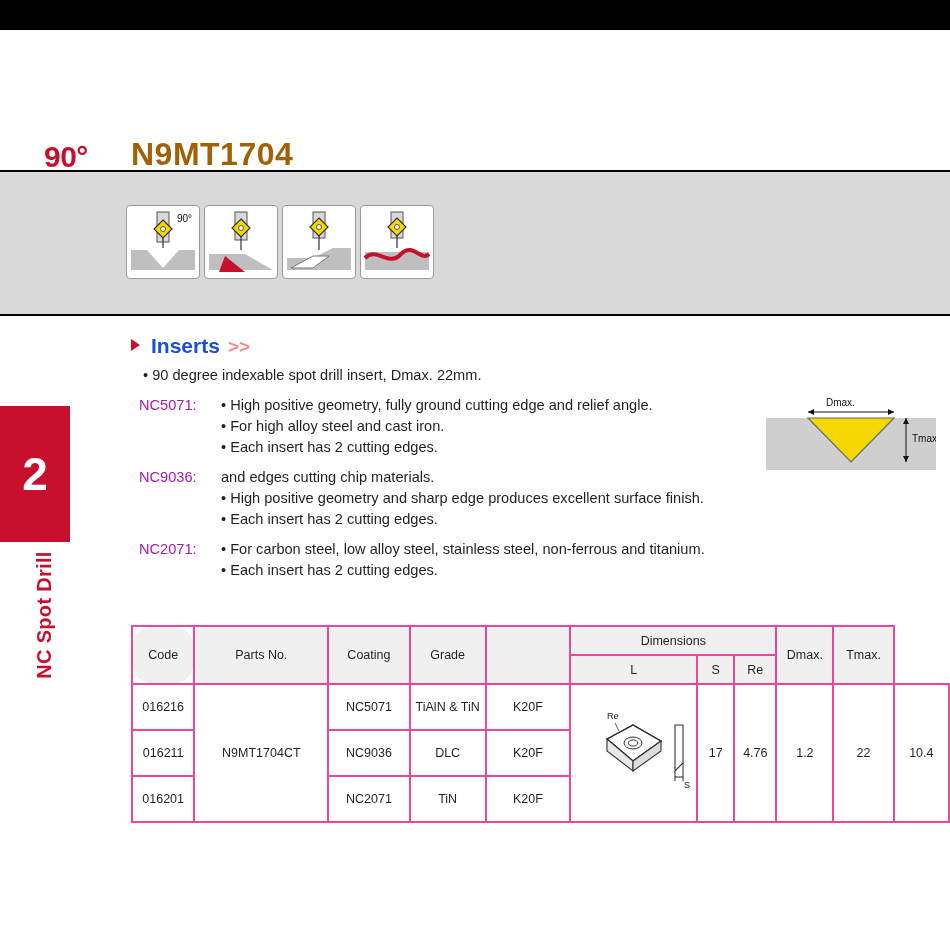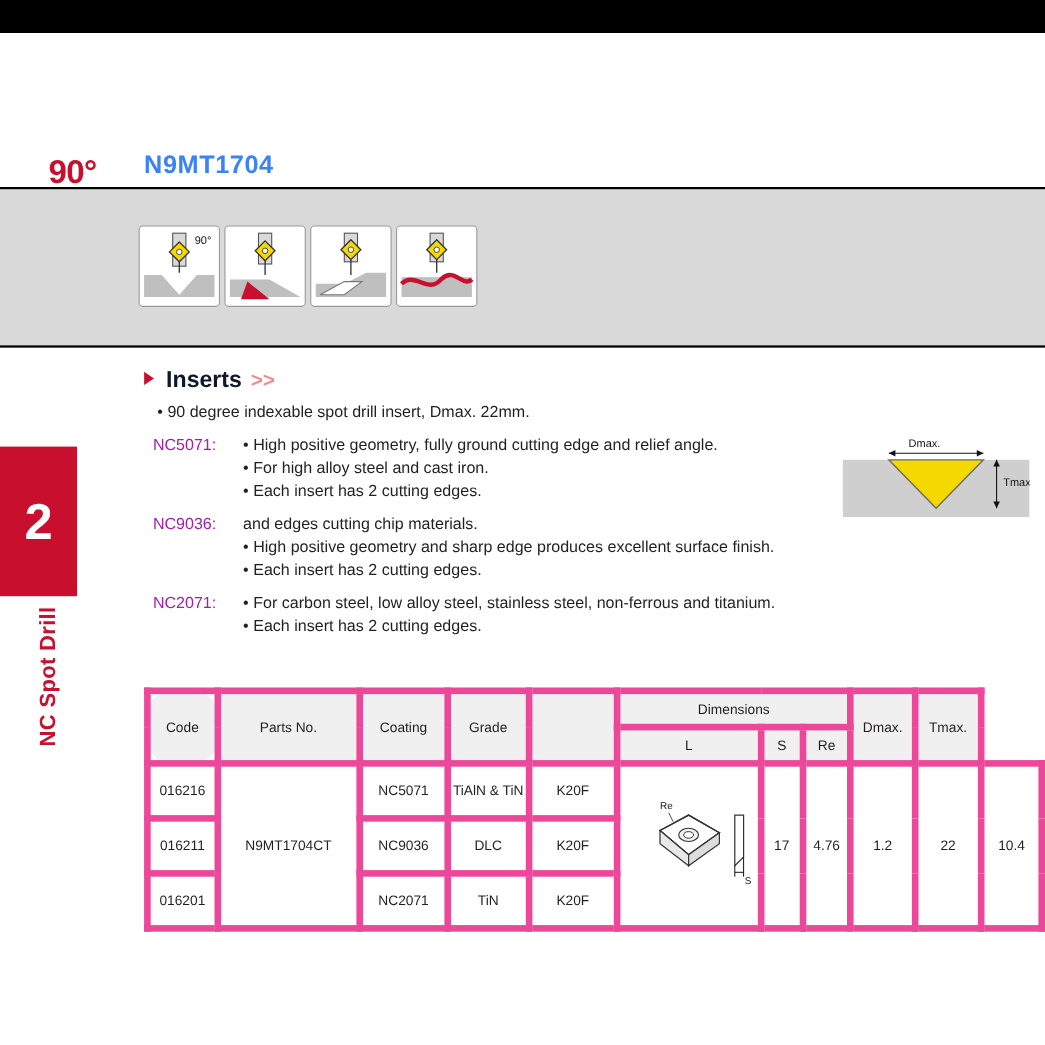--- a/index.html
+++ b/index.html
@@ -17,21 +17,21 @@
   .top-bar{position:absolute;left:0;top:0;width:950px;height:30px;background:#000;}
 
   
   .title-row{position:absolute;left:0;top:30px;width:950px;height:140px;background:#fff;}
   .angle{
     position:absolute;left:44px;top:110px;
     font-size:30px;font-weight:bold;color:#c8102e;letter-spacing:-0.5px;
   }
   .title-code{
     position:absolute;left:131px;top:106px;
-    font-size:23px;font-weight:bold;color:#3b82f6;letter-spacing:0.5px;
+    font-size:32px;font-weight:bold;color:#a16207;letter-spacing:0.5px;
   }
 
   
   .icon-band{position:absolute;left:0;top:170px;width:950px;height:142px;background:#d9d9d9;border-top:2px solid #000;border-bottom:2px solid #000;}
   .icon-box{
     position:absolute;top:205px;width:72px;height:72px;background:#fff;
     border:1px solid #9a9a9a;border-radius:4px;overflow:hidden;
   }
   .icon-box.b1{left:126px;}
   .icon-box.b2{left:204px;}
@@ -54,38 +54,38 @@
     color:#c8102e;font-size:20px;font-weight:bold;
     text-align:center;letter-spacing:0.3px;
   }
 
   
   .inserts-head{position:absolute;left:131px;top:334px;display:flex;align-items:baseline;gap:8px;}
   .tri{
     width:0;height:0;border-left:9px solid #c8102e;border-top:6px solid transparent;border-bottom:6px solid transparent;
     margin-right:3px;position:relative;top:-2px;
   }
-  .inserts-title{font-size:21px;font-weight:bold;color:#0f172a;}
+  .inserts-title{font-size:21px;font-weight:bold;color:#1d4ed8;}
   .inserts-arrows{font-size:19px;font-weight:bold;color:#f28c8c;}
 
   
   .desc{position:absolute;left:139px;top:365px;width:680px;font-size:14.6px;line-height:21px;color:#231f20;}
   .lead{margin:0 0 9px 4px;}
   .grp{position:relative;margin:0 0 9px 0;}
   .grp .lbl{position:absolute;left:0;top:0;width:82px;color:#a21caf;font-size:14.6px;}
   .grp .lines{margin-left:82px;}
   .grp .lines div{white-space:nowrap;}
 
   
   .rdiag{position:absolute;left:766px;top:390px;width:170px;height:80px;}
 
   
   .tbl{position:absolute;left:131px;top:625px;width:819px;}
   table{border-collapse:collapse;font-size:12.5px;}
-  th,td{border:6px solid #ec4899;text-align:center;vertical-align:middle;color:#231f20;}
+  th,td{border:2px solid #ec4899;text-align:center;vertical-align:middle;color:#231f20;}
   thead th{background:#f0f0f0;font-weight:normal;height:25px;}
   tbody td{height:42px;background:#fff;}
   .c-code{width:73px;border-radius:22px;}
   .c-parts{width:175px;}
   .c-coat{width:105px;}
   .c-grade{width:78px;}
   .c-fig{width:125px;}
   .c-l{width:50px;}
   .c-s{width:50px;}
   .c-re{width:50px;}

